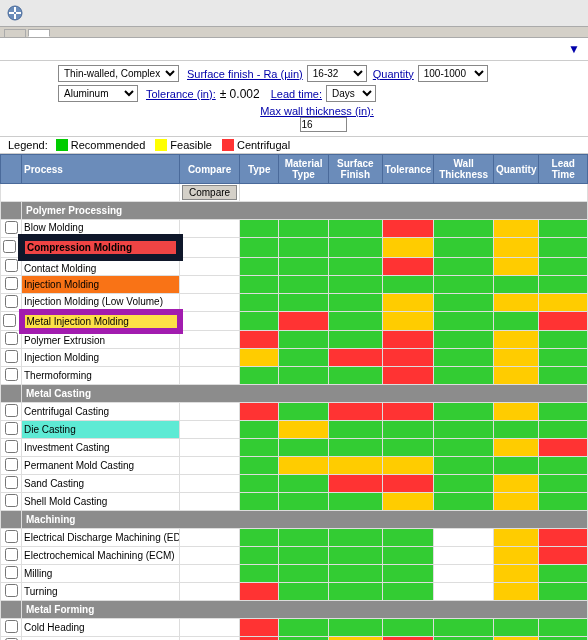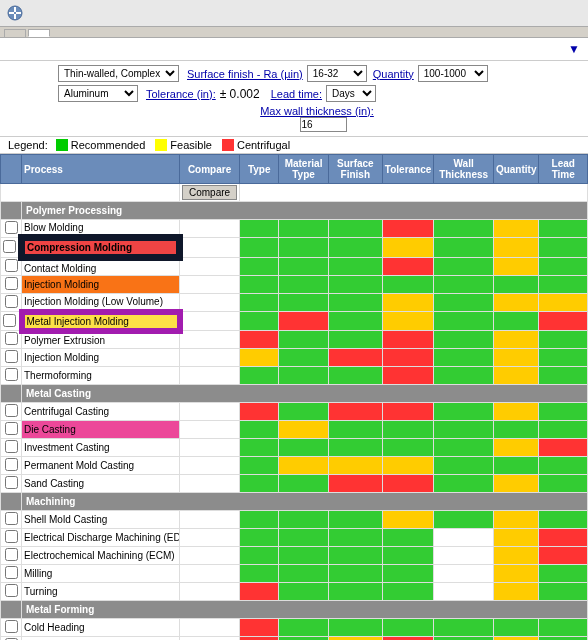--- a/index.html
+++ b/index.html
@@ -282,21 +282,21 @@
       <td style="background:#ff3333;border:1px solid #ddd;"></td>
           <td style="background:#33cc33;border:1px solid #ddd;"></td>
           <td style="background:#ff3333;border:1px solid #ddd;"></td>
           <td style="background:#ff3333;border:1px solid #ddd;"></td>
           <td style="background:#33cc33;border:1px solid #ddd;"></td>
           <td style="background:#ffcc00;border:1px solid #ddd;"></td>
           <td style="background:#33cc33;border:1px solid #ddd;"></td>
     </tr>
         <tr>
       <td style="background:#fff;border:1px solid #ddd;padding:0 2px;text-align:center;"><input type="checkbox" style=""></td>
-      <td style="background:#ec4899;border:1px solid #ddd;padding:1px 2px;white-space:nowrap;overflow:hidden;max-width:158px;">Die Casting</td>
+      <td style="background:#5eead4;border:1px solid #ddd;padding:1px 2px;white-space:nowrap;overflow:hidden;max-width:158px;">Die Casting</td>
       <td style="background:#fff;border:1px solid #ddd;padding:1px 2px;"></td>
       <td style="background:#33cc33;border:1px solid #ddd;"></td>
           <td style="background:#ffcc00;border:1px solid #ddd;"></td>
           <td style="background:#33cc33;border:1px solid #ddd;"></td>
           <td style="background:#33cc33;border:1px solid #ddd;"></td>
           <td style="background:#33cc33;border:1px solid #ddd;"></td>
           <td style="background:#33cc33;border:1px solid #ddd;"></td>
           <td style="background:#33cc33;border:1px solid #ddd;"></td>
     </tr>
         <tr>
@@ -324,42 +324,42 @@
           <td style="background:#33cc33;border:1px solid #ddd;"></td>
     </tr>
         <tr>
       <td style="background:#fff;border:1px solid #ddd;padding:0 2px;text-align:center;"><input type="checkbox" style=""></td>
       <td style="background:#fff;border:1px solid #ddd;padding:1px 2px;white-space:nowrap;overflow:hidden;max-width:158px;">Sand Casting</td>
       <td style="background:#fff;border:1px solid #ddd;padding:1px 2px;"></td>
       <td style="background:#33cc33;border:1px solid #ddd;"></td>
           <td style="background:#33cc33;border:1px solid #ddd;"></td>
           <td style="background:#ff3333;border:1px solid #ddd;"></td>
           <td style="background:#ff3333;border:1px solid #ddd;"></td>
+          <td style="background:#33cc33;border:1px solid #ddd;"></td>
+          <td style="background:#ffcc00;border:1px solid #ddd;"></td>
+          <td style="background:#33cc33;border:1px solid #ddd;"></td>
+    </tr>
+        <tr>
+      <td style="background:#fff;border:1px solid #ddd;padding:0 2px;text-align:center;"><input type="checkbox" style=""></td>
+      <td style="background:#fff;border:1px solid #ddd;padding:1px 2px;white-space:nowrap;overflow:hidden;max-width:158px;">Shell Mold Casting</td>
+      <td style="background:#fff;border:1px solid #ddd;padding:1px 2px;"></td>
+      <td style="background:#33cc33;border:1px solid #ddd;"></td>
+          <td style="background:#33cc33;border:1px solid #ddd;"></td>
+          <td style="background:#33cc33;border:1px solid #ddd;"></td>
+          <td style="background:#ffcc00;border:1px solid #ddd;"></td>
           <td style="background:#33cc33;border:1px solid #ddd;"></td>
           <td style="background:#ffcc00;border:1px solid #ddd;"></td>
           <td style="background:#33cc33;border:1px solid #ddd;"></td>
     </tr>
         <tr>
     <td style="background:#8c8c8c;color:#fff;font-weight:bold;padding:2px 2px;"></td>
     <td colspan="9" style="background:#8c8c8c;color:#fff;font-weight:bold;padding:2px 4px;">Machining</td>
   </tr>
         <tr>
       <td style="background:#fff;border:1px solid #ddd;padding:0 2px;text-align:center;"><input type="checkbox" style=""></td>
-      <td style="background:#fff;border:1px solid #ddd;padding:1px 2px;white-space:nowrap;overflow:hidden;max-width:158px;">Shell Mold Casting</td>
-      <td style="background:#fff;border:1px solid #ddd;padding:1px 2px;"></td>
-      <td style="background:#33cc33;border:1px solid #ddd;"></td>
-          <td style="background:#33cc33;border:1px solid #ddd;"></td>
-          <td style="background:#33cc33;border:1px solid #ddd;"></td>
-          <td style="background:#ffcc00;border:1px solid #ddd;"></td>
-          <td style="background:#33cc33;border:1px solid #ddd;"></td>
-          <td style="background:#ffcc00;border:1px solid #ddd;"></td>
-          <td style="background:#33cc33;border:1px solid #ddd;"></td>
-    </tr>
-        <tr>
-      <td style="background:#fff;border:1px solid #ddd;padding:0 2px;text-align:center;"><input type="checkbox" style=""></td>
       <td style="background:#fff;border:1px solid #ddd;padding:1px 2px;white-space:nowrap;overflow:hidden;max-width:158px;">Electrical Discharge Machining (EDM)</td>
       <td style="background:#fff;border:1px solid #ddd;padding:1px 2px;"></td>
       <td style="background:#33cc33;border:1px solid #ddd;"></td>
           <td style="background:#33cc33;border:1px solid #ddd;"></td>
           <td style="background:#33cc33;border:1px solid #ddd;"></td>
           <td style="background:#33cc33;border:1px solid #ddd;"></td>
           <td style="background:#ffffff;border:1px solid #ddd;"></td>
           <td style="background:#ffcc00;border:1px solid #ddd;"></td>
           <td style="background:#ff3333;border:1px solid #ddd;"></td>
     </tr>

